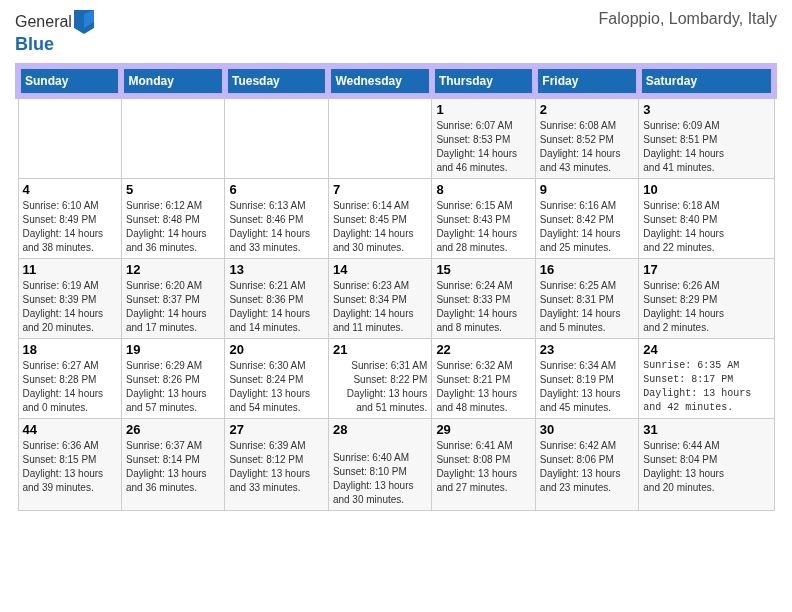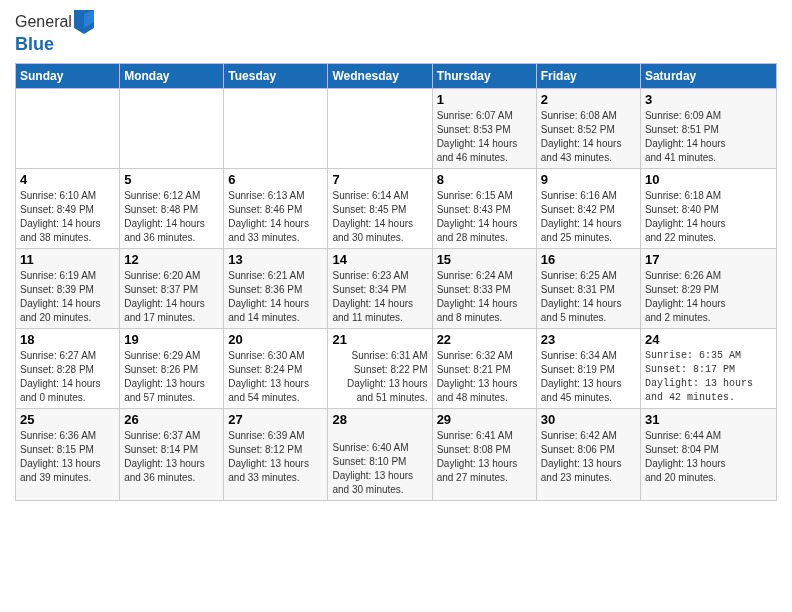--- a/index.html
+++ b/index.html
@@ -48,21 +48,21 @@
       border-collapse: collapse;
       font-size: 11px;
     }
     thead tr th {
       background-color: #1a6bb5;
       color: #fff;
       padding: 5px 4px;
       text-align: left;
       font-size: 12px;
       font-weight: bold;
-      border: 1px solid #c4b5fd;
+      border: 6px solid #c4b5fd;
     }
     tbody tr td {
       border: 1px solid #ccc;
       padding: 3px 4px;
       vertical-align: top;
       background: #fff;
       height: 78px;
     }
     tbody tr:nth-child(odd) td {
       background: #f7f7f7;
@@ -96,20 +96,21 @@
           <span class="logo-general">General</span>
           <svg class="logo-icon" viewBox="0 0 20 24" xmlns="http://www.w3.org/2000/svg">
             <polygon points="0,0 20,0 20,18 10,24 0,18" fill="#1a6bb5"></polygon>
             <polygon points="10,4 20,0 20,12 10,18" fill="#2980d9"></polygon>
           </svg>
         </div>
         <span class="logo-blue" style="font-size:18px;font-weight:bold;color:#1a6bb5;">Blue</span>
       </div>
     </div>
     <div class="title-block">
+      <div class="subtitle">Faloppio, Lombardy, Italy</div>
     </div>
   </div>
 
   <table>
     <thead>
       <tr>
       <th>Sunday</th>
           <th>Monday</th>
           <th>Tuesday</th>
           <th>Wednesday</th>
@@ -294,21 +295,21 @@
           <td>
             <span class="day-num">24</span>
             <div class="day-detail" style="white-space: pre-line; font-family: Liberation Mono, monospace;">Sunrise: 6:35 AM
 Sunset: 8:17 PM
 Daylight: 13 hours
 and 42 minutes.</div>
           </td>
         </tr>
         <tr>
           <td>
-            <span class="day-num">25</span>
+            <span class="day-num">44</span>
             <div class="day-detail" style="white-space: pre-line;">Sunrise: 6:36 AM
 Sunset: 8:15 PM
 Daylight: 13 hours
 and 39 minutes.</div>
           </td>
           <td>
             <span class="day-num">26</span>
             <div class="day-detail" style="white-space: pre-line;">Sunrise: 6:37 AM
 Sunset: 8:14 PM
 Daylight: 13 hours

